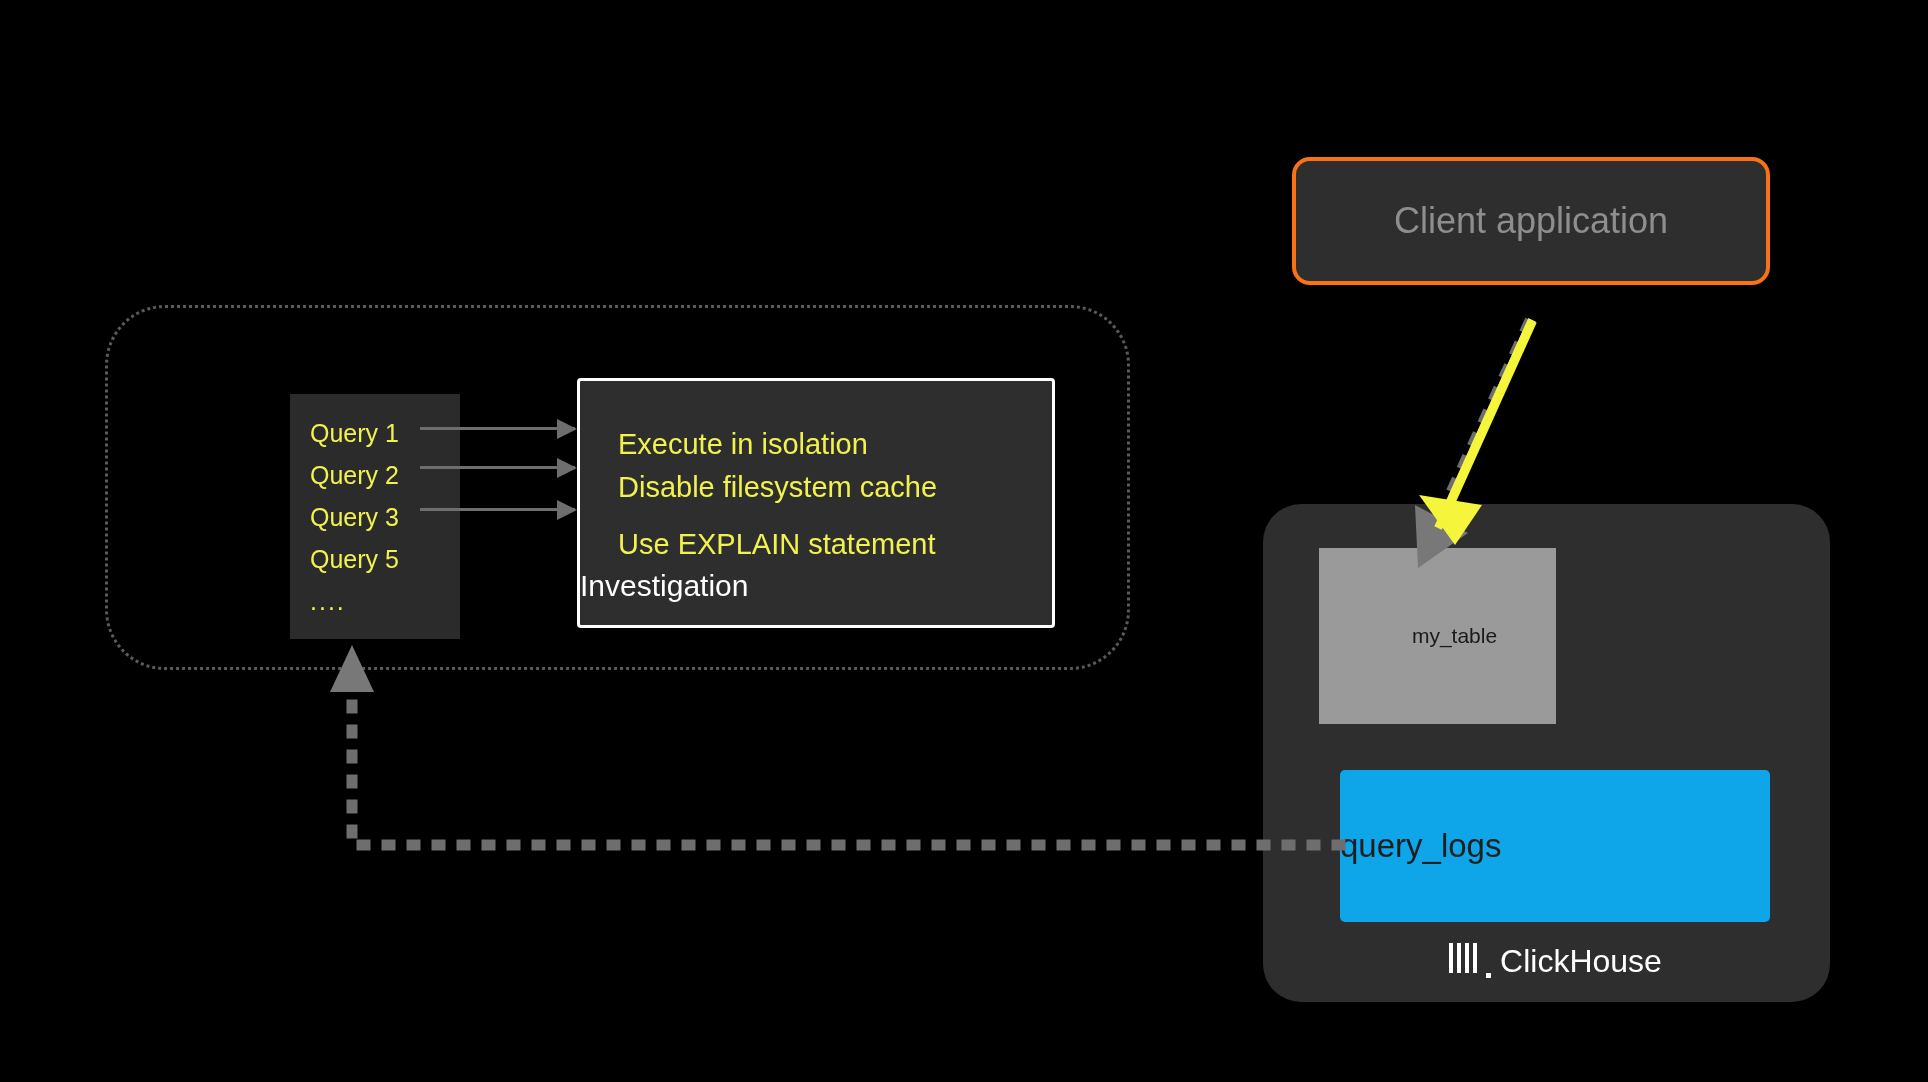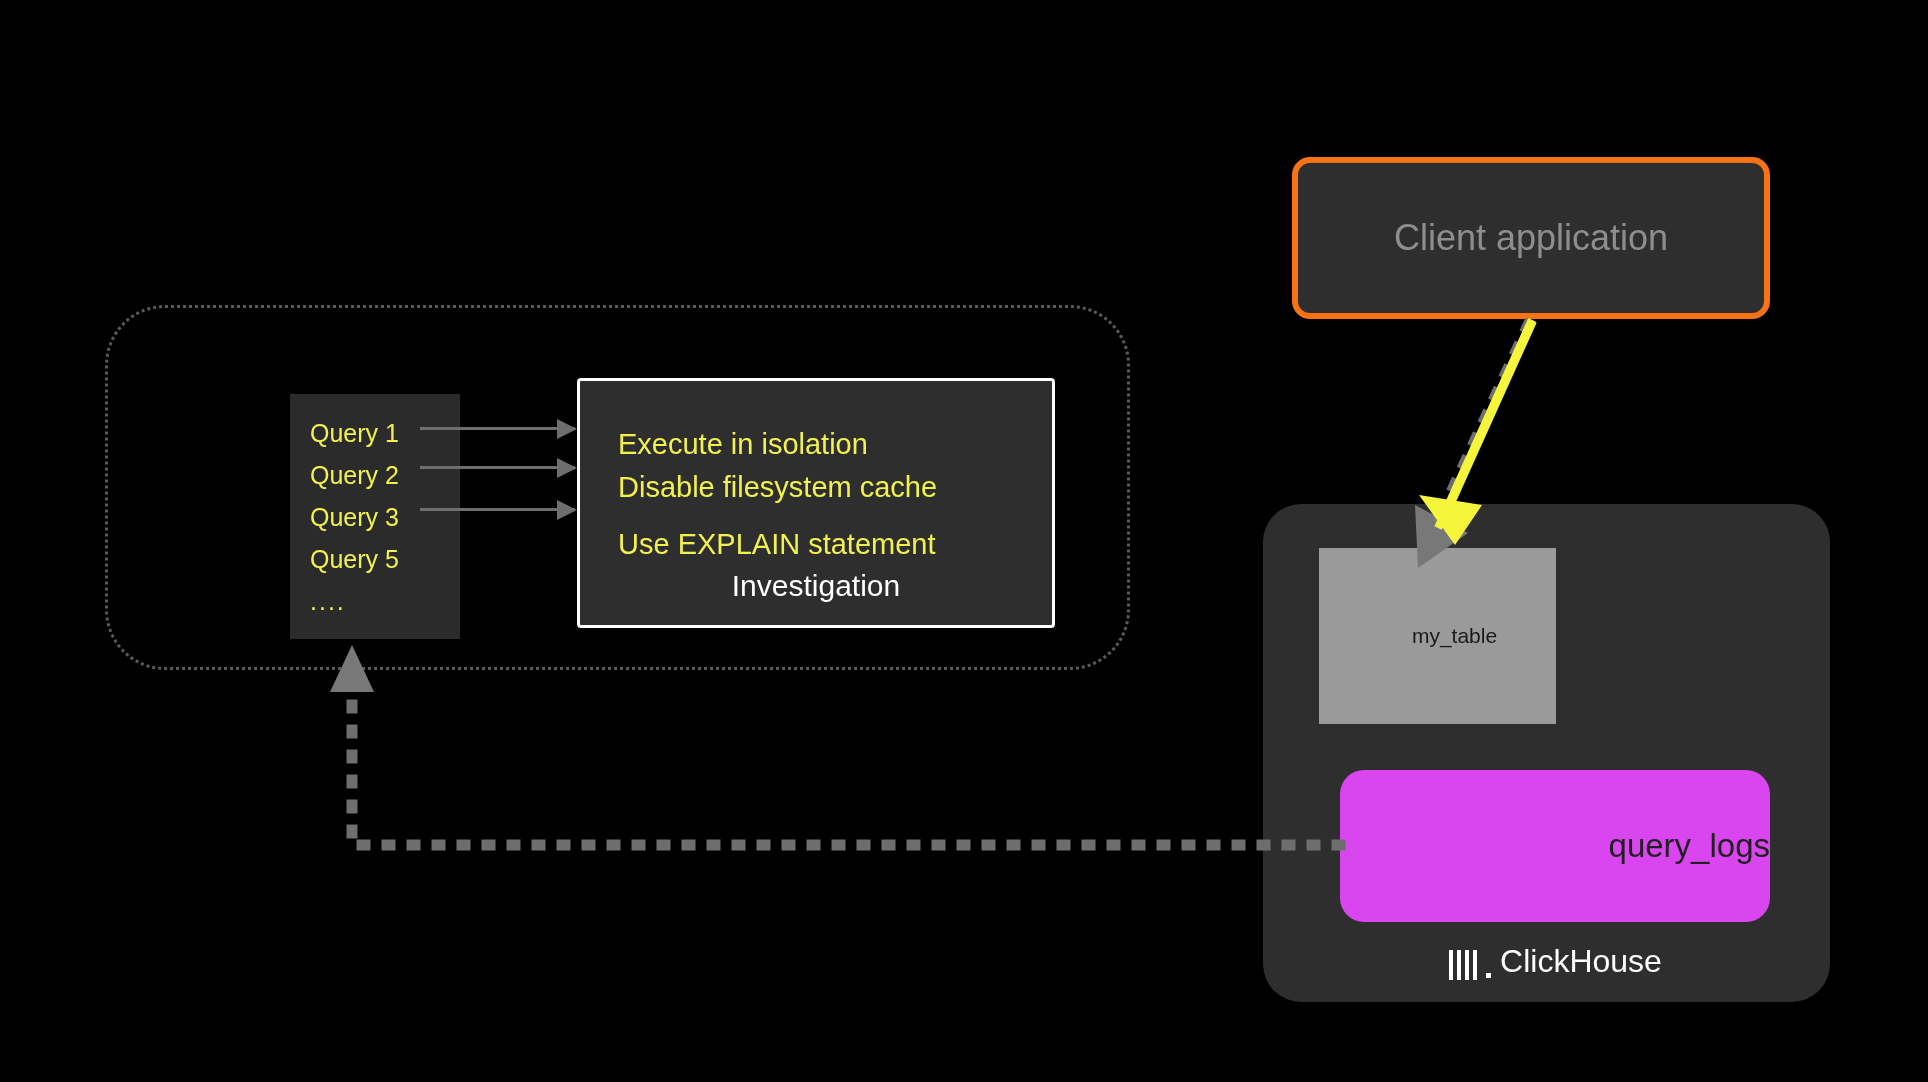--- a/index.html
+++ b/index.html
@@ -90,34 +90,33 @@
     font-size: 29px;
     line-height: 43px;
     white-space: nowrap;
   }
   .inv-gap { height: 14px; }
   .inv-title {
     position: absolute;
     left: 0;
     right: 0;
     bottom: 22px;
-    text-align: center;
     color: #ffffff;
     font-size: 30px;
   }
 
   
   .client-app {
     position: absolute;
     left: 1292px;
     top: 157px;
     width: 478px;
-    height: 162px;
+    height: 128px;
     background: #2e2e2e;
-    border: 6px solid #f97316;
+    border: 4px solid #f97316;
     border-radius: 18px;
     box-sizing: border-box;
     display: flex;
     align-items: center;
     justify-content: center;
   }
   .client-app-label {
     color: #8e8e8e;
     font-size: 36px;
   }
@@ -155,37 +154,37 @@
     width: 188px;
     height: 176px;
     background: radial-gradient(ellipse at 48% 50%, #c2c2c2 0%, #a8a8a8 35%, #949494 62%, #858585 100%);
   }
   .query-logs-box {
     position: absolute;
     left: 1340px;
     top: 770px;
     width: 430px;
     height: 152px;
-    background: #d946ef;
-    border-radius: 24px;
+    background: #0ea5e9;
+    border-radius: 5px;
     display: flex;
     align-items: center;
-    justify-content: flex-end;
+    justify-content: flex-start;
     color: #1f1f1f;
     font-size: 33px;
   }
 
   
   .ch-logo {
     position: absolute;
     left: 8px;
     right: 0;
     bottom: 22px;
     display: flex;
-    align-items: flex-end;
+    align-items: flex-start;
     justify-content: center;
     gap: 9px;
     padding-left: 10px;
   }
   .ch-bars {
     display: flex;
     align-items: flex-end;
     gap: 4px;
     height: 30px;
   }

